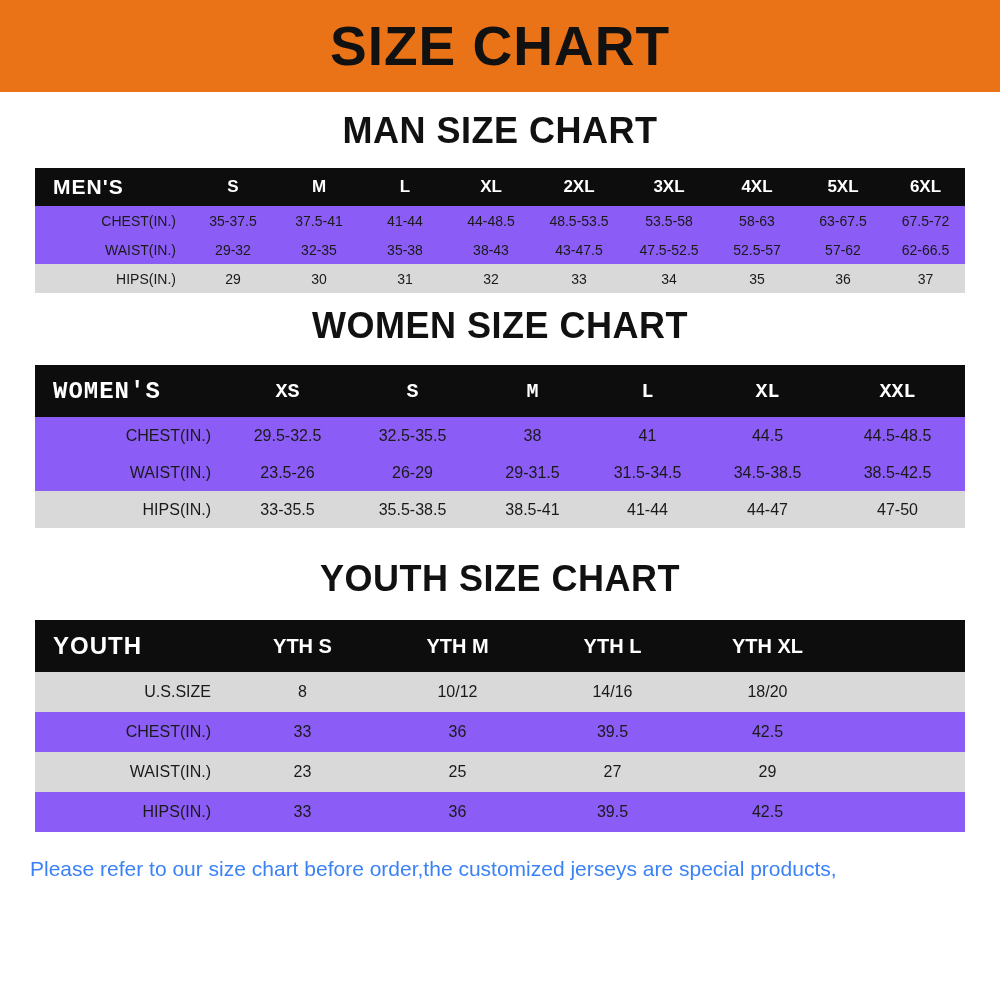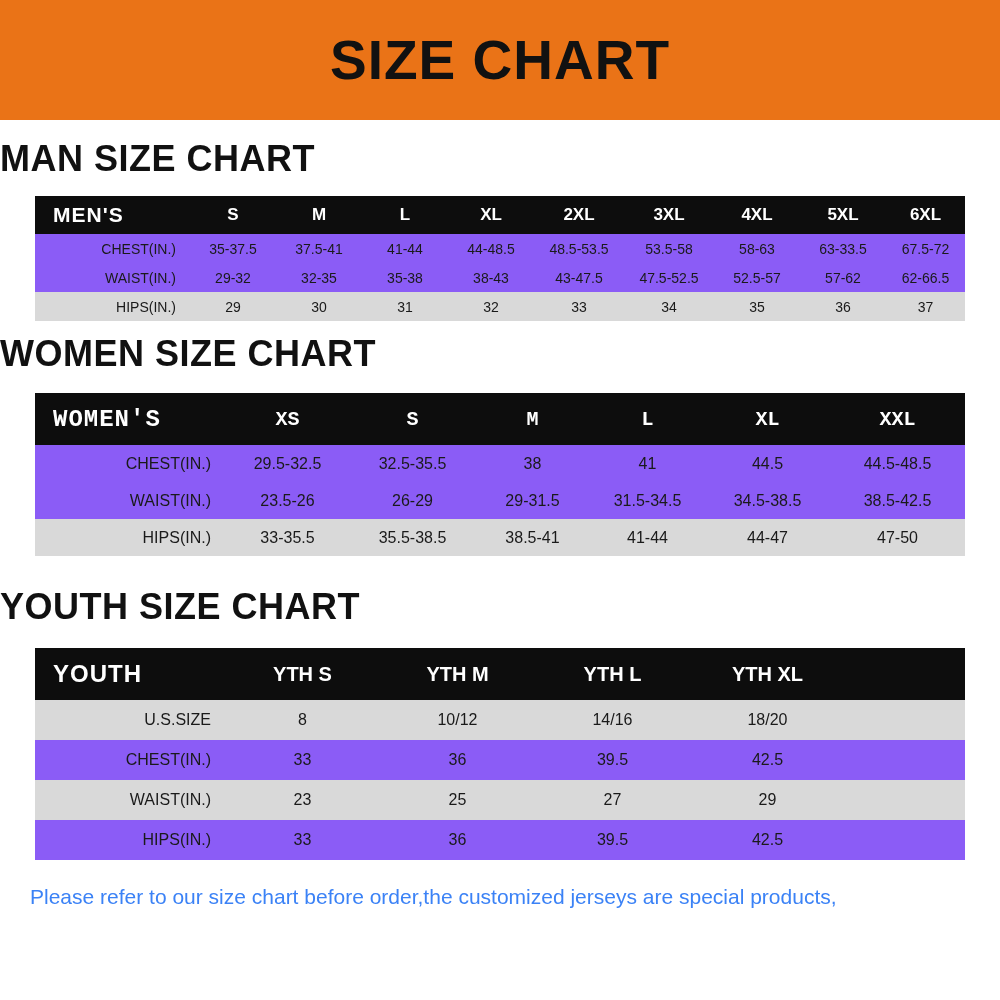--- a/index.html
+++ b/index.html
@@ -16,37 +16,37 @@
   .page {
     width: 1000px;
     height: 1000px;
     position: relative;
     box-sizing: border-box;
   }
 
   
   .banner {
     background: #ea7317;
-    height: 120px;
+    height: 92px;
     display: flex;
     align-items: center;
     justify-content: center;
   }
   .banner-title {
     font-family: "Liberation Sans", sans-serif;
     font-weight: bold;
     font-size: 55px;
     letter-spacing: 1px;
     color: #111111;
     line-height: 1;
   }
 
   
   .section-title {
-    text-align: left;
+    text-align: center;
     font-weight: bold;
     font-size: 36px;
     color: #111111;
     letter-spacing: 0.5px;
   }
   .title-man { margin-top: 18px; margin-bottom: 16px; }
   .title-women { margin-top: 12px; margin-bottom: 18px; }
   .title-youth { margin-top: 30px; margin-bottom: 20px; }
 
   
@@ -154,21 +154,21 @@
       <tbody>
         <tr class="row-light">
           <td class="rowhead">CHEST(IN.)</td>
           <td>35-37.5</td>
           <td>37.5-41</td>
           <td>41-44</td>
           <td>44-48.5</td>
           <td>48.5-53.5</td>
           <td>53.5-58</td>
           <td>58-63</td>
-          <td>63-33.5</td>
+          <td>63-67.5</td>
           <td>67.5-72</td>
         </tr>
         <tr class="row-light">
           <td class="rowhead">WAIST(IN.)</td>
           <td>29-32</td>
           <td>32-35</td>
           <td>35-38</td>
           <td>38-43</td>
           <td>43-47.5</td>
           <td>47.5-52.5</td>

